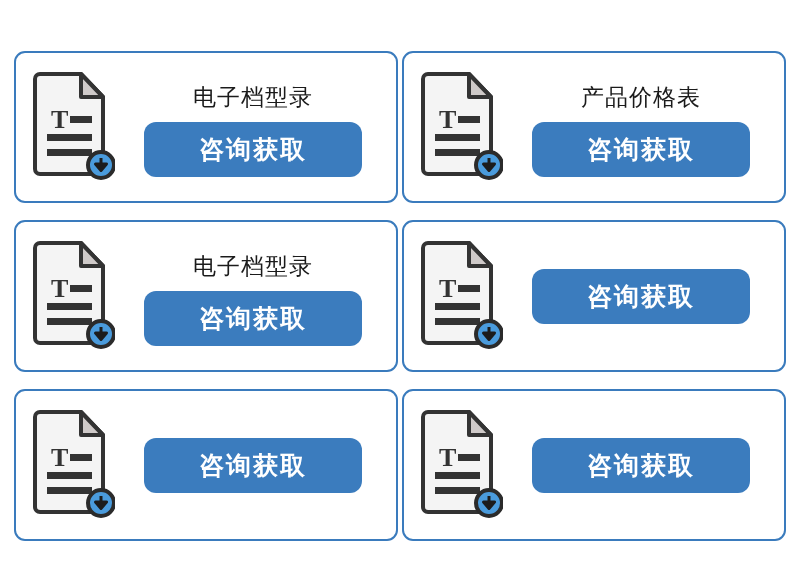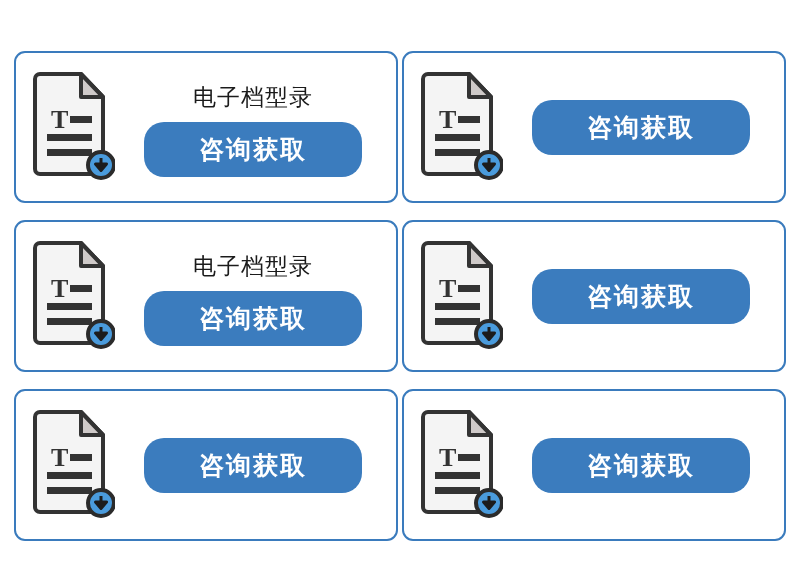--- a/index.html
+++ b/index.html
@@ -83,21 +83,21 @@
     font-weight: 400;
   }
 
   .cta-button {
     display: flex;
     align-items: center;
     justify-content: center;
     width: 218px;
     height: 55px;
     border: none;
-    border-radius: 20px;
+    border-radius: 12px;
     background: #3b7cbe;
     color: #ffffff;
     font-size: 25px;
     font-weight: bold;
     letter-spacing: 2px;
     cursor: pointer;
     font-family: "Liberation Sans", "DejaVu Sans", sans-serif;
     padding: 0;
     white-space: nowrap;
   }
@@ -134,20 +134,21 @@
           <path d="M52 2 L52 25 L74 25 Z" fill="#cfcac9" stroke="#333333" stroke-width="4" stroke-linejoin="round"></path>
           <text x="22" y="56" font-family="'Liberation Serif','DejaVu Serif',serif" font-size="26" font-weight="bold" fill="#333333">T</text>
           <rect x="41" y="44" width="22" height="7" fill="#333333"></rect>
           <rect x="18" y="62" width="45" height="7" fill="#333333"></rect>
           <rect x="18" y="77" width="45" height="7" fill="#333333"></rect>
           <circle cx="72" cy="93" r="13" fill="#4a9bdc" stroke="#2b2b2b" stroke-width="4"></circle>
           <path d="M72 86 L72 97 M66.5 92 L72 98.5 L77.5 92 Z" stroke="#1c1c1c" stroke-width="3" fill="#1c1c1c" stroke-linejoin="round"></path>
         </svg>
       </div>
       <div class="card-body">
+        <div class="card-title">产品价格表</div>
         <button class="cta-button">咨询获取</button>
       </div>
     </div>
 
     <div class="doc-card">
       <div class="doc-icon-wrap">
         <svg viewBox="0 0 86 110" xmlns="http://www.w3.org/2000/svg">
           <path d="M6 7 A5 5 0 0 1 11 2 L52 2 L74 25 L74 97 A5 5 0 0 1 69 102 L11 102 A5 5 0 0 1 6 97 Z" fill="#f4f4f4" stroke="#333333" stroke-width="4" stroke-linejoin="round"></path>
           <path d="M52 2 L52 25 L74 25 Z" fill="#cfcac9" stroke="#333333" stroke-width="4" stroke-linejoin="round"></path>
           <text x="22" y="56" font-family="'Liberation Serif','DejaVu Serif',serif" font-size="26" font-weight="bold" fill="#333333">T</text>

